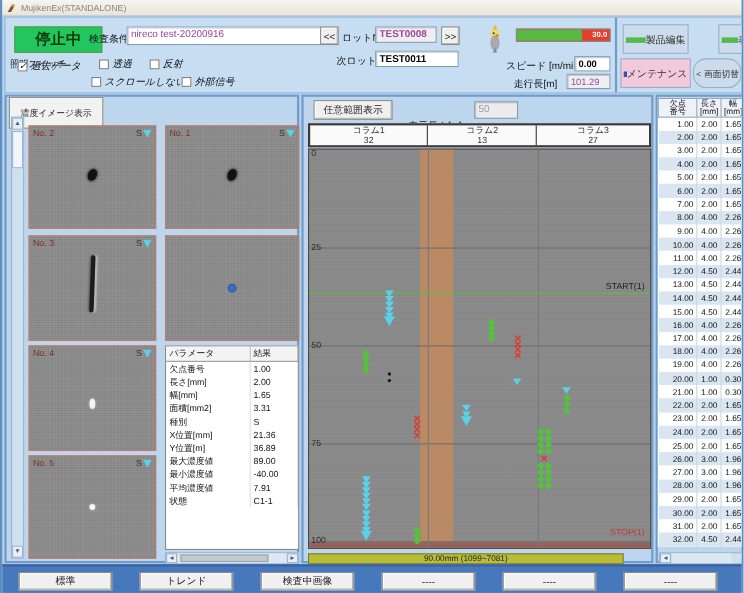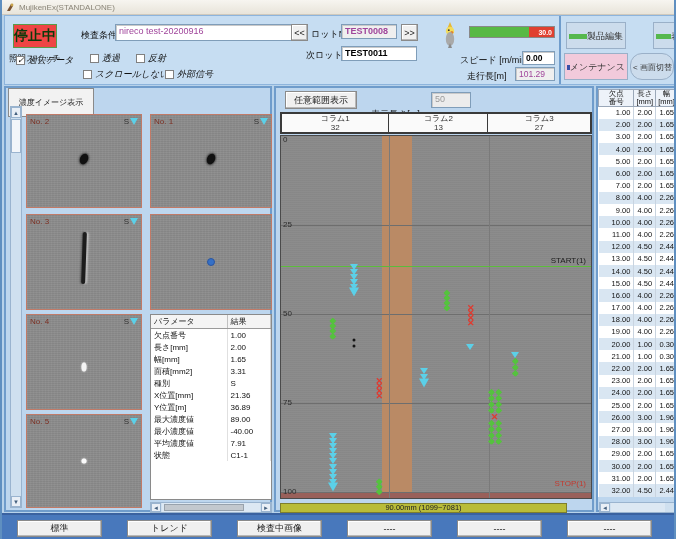--- a/index.html
+++ b/index.html
@@ -7,21 +7,21 @@
   #app { position:relative; width:676px; height:539px; background:#b7d2ea; overflow:hidden; border-left:2px solid #5f8fc0; border-right:2px solid #5f8fc0; }
   .titlebar { position:absolute; left:0; top:0; width:676px; height:15px; background:linear-gradient(#f7f5f0,#e8e4da); display:flex; align-items:center; gap:4px; padding-left:4px; border-bottom:1px solid #cfc9bd; }
   .titlebar .ttxt { font-size:8px; color:#8a8578; }
   .panel { position:absolute; background:#bdd6ee; border:2px solid #6f9ccb; }
   .inset { background:#fff; border:1px solid #7f9db9; box-shadow:inset 1px 1px 0 #c9c9c9; font-size:9px; padding:1px 3px; overflow:hidden; white-space:nowrap; }
   .btn { background:#f0f0f0; border:1px solid #8a8a8a; box-shadow:inset -1px -1px 0 #b8b8b8, inset 1px 1px 0 #ffffff; font-size:9px; color:#222; display:flex; align-items:center; justify-content:center; cursor:default; }
   .lbl { font-size:9px; color:#111; white-space:nowrap; }
   .purple { color:#a0459b; }
   
   #top-panel { left:2px; top:15px; width:672px; height:70px; border:1px solid #8db4dc; background:#c6ddf2; }
-  #status-btn { position:absolute; left:8px; top:8px; width:44px; height:24px; background:#ef4444; border:1px solid #5a9a4a; font-size:14px; font-weight:bold; color:#0a3a0a; display:flex; align-items:center; justify-content:center; }
+  #status-btn { position:absolute; left:8px; top:8px; width:80px; height:24px; background:#22c55e; border:1px solid #5a9a4a; font-size:14px; font-weight:bold; color:#0a3a0a; display:flex; align-items:center; justify-content:center; }
   .cb { display:flex; align-items:center; gap:3px; position:absolute;font-style:italic; }
   .cb-box { width:9px; height:9px; background:#fff; border:1px solid #808080; position:relative; }
   .cb.on .cb-box::after { content:"✓"; position:absolute; left:0px; top:-2px; font-size:9px; color:#222; }
   .gauge { position:absolute; left:464px; top:10px; width:86px; height:12px; border:1px solid #888; background:#e04030; display:flex; }
   .gauge-green { height:100%; background:#57b944; }
   .gauge-val { flex:1; color:#fff; font-size:7px; font-weight:bold; text-align:right; padding:2px 2px 0 0; }
   .tabbtn { position:absolute; background:#ccdcec; border:1px solid #9ab0c8; display:flex; flex-direction:row; align-items:center; justify-content:space-between; padding:3px 2px 2px 2px; }
   .tabbtn .bar { width:85%; height:5px; }
   .tabbtn .blab { font-size:9px; color:#333; white-space:nowrap; }
   .bar-green { background:#56b84d; }

